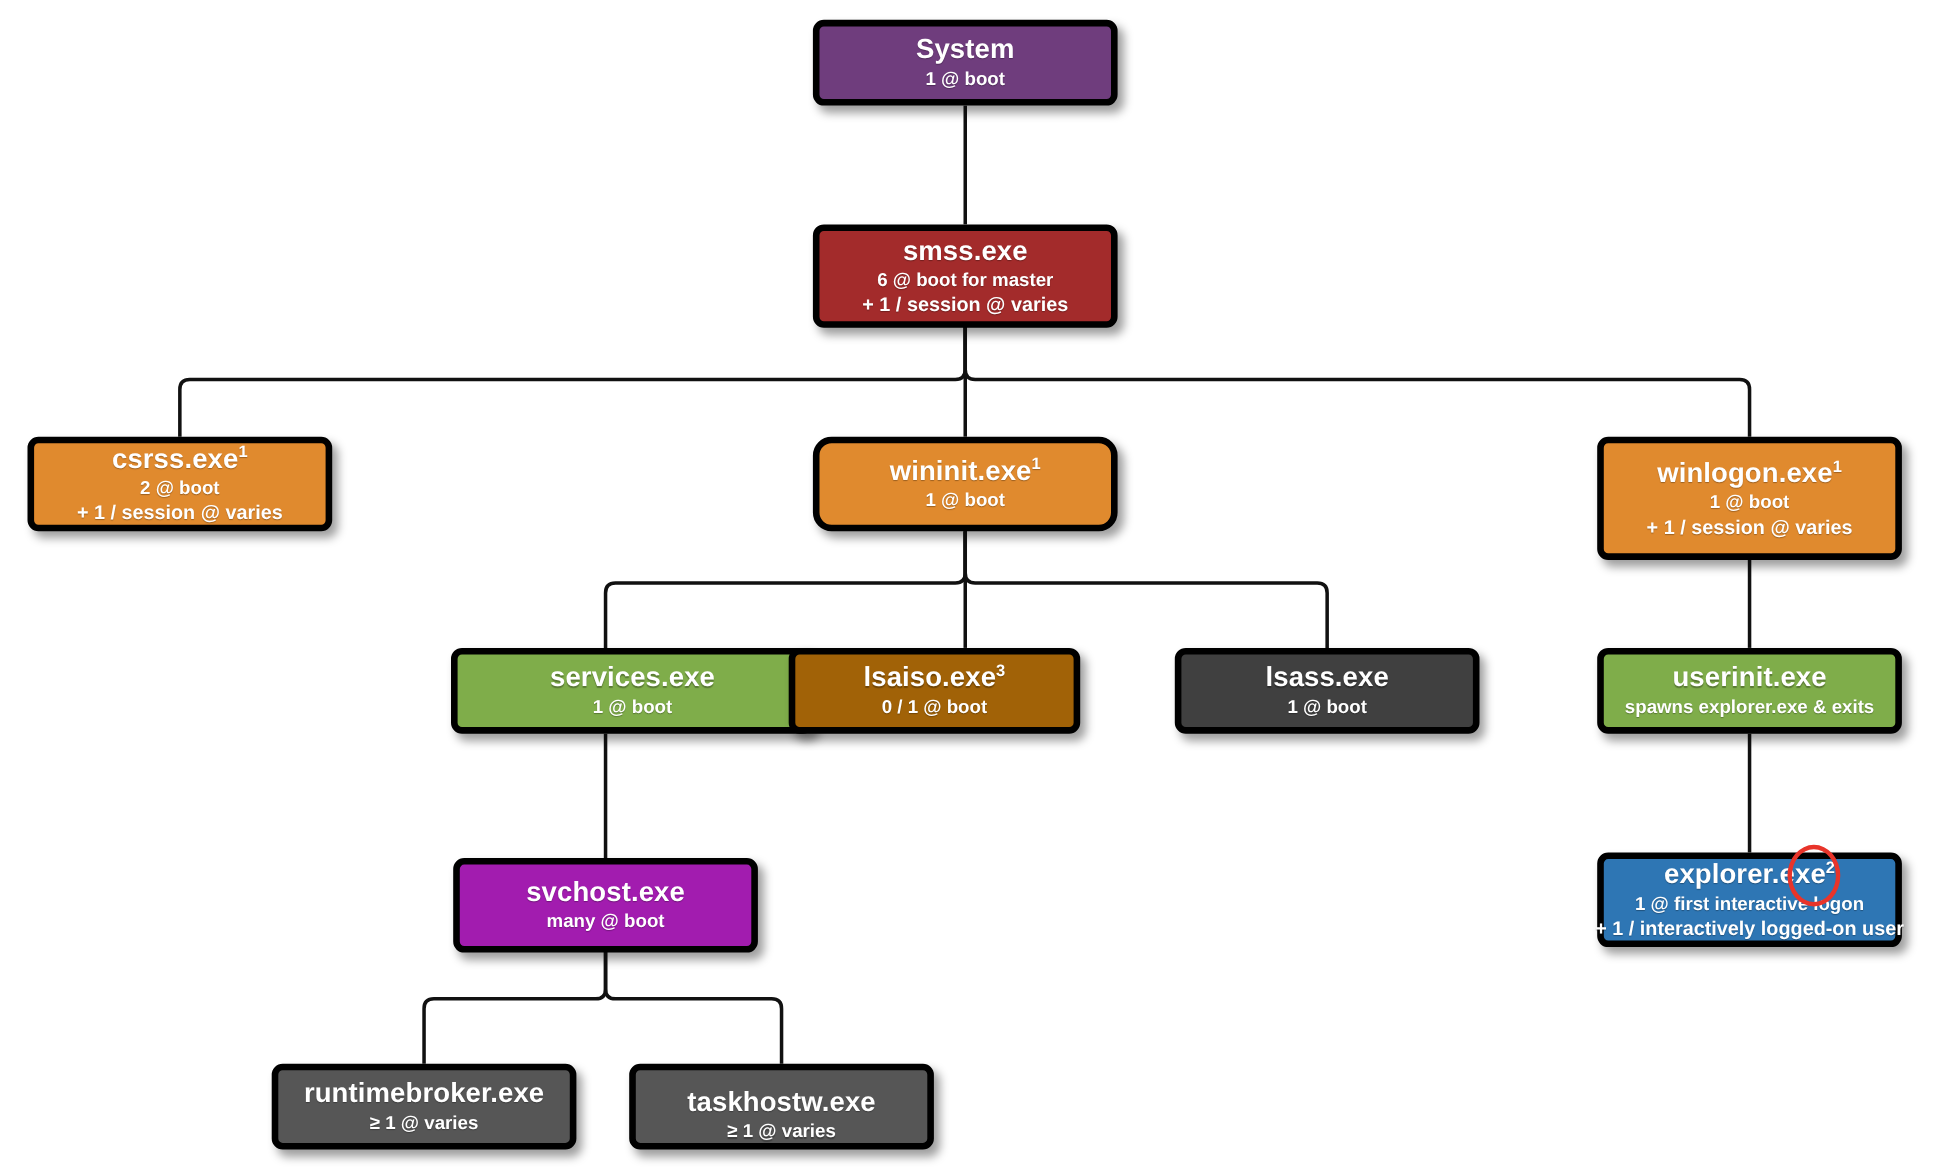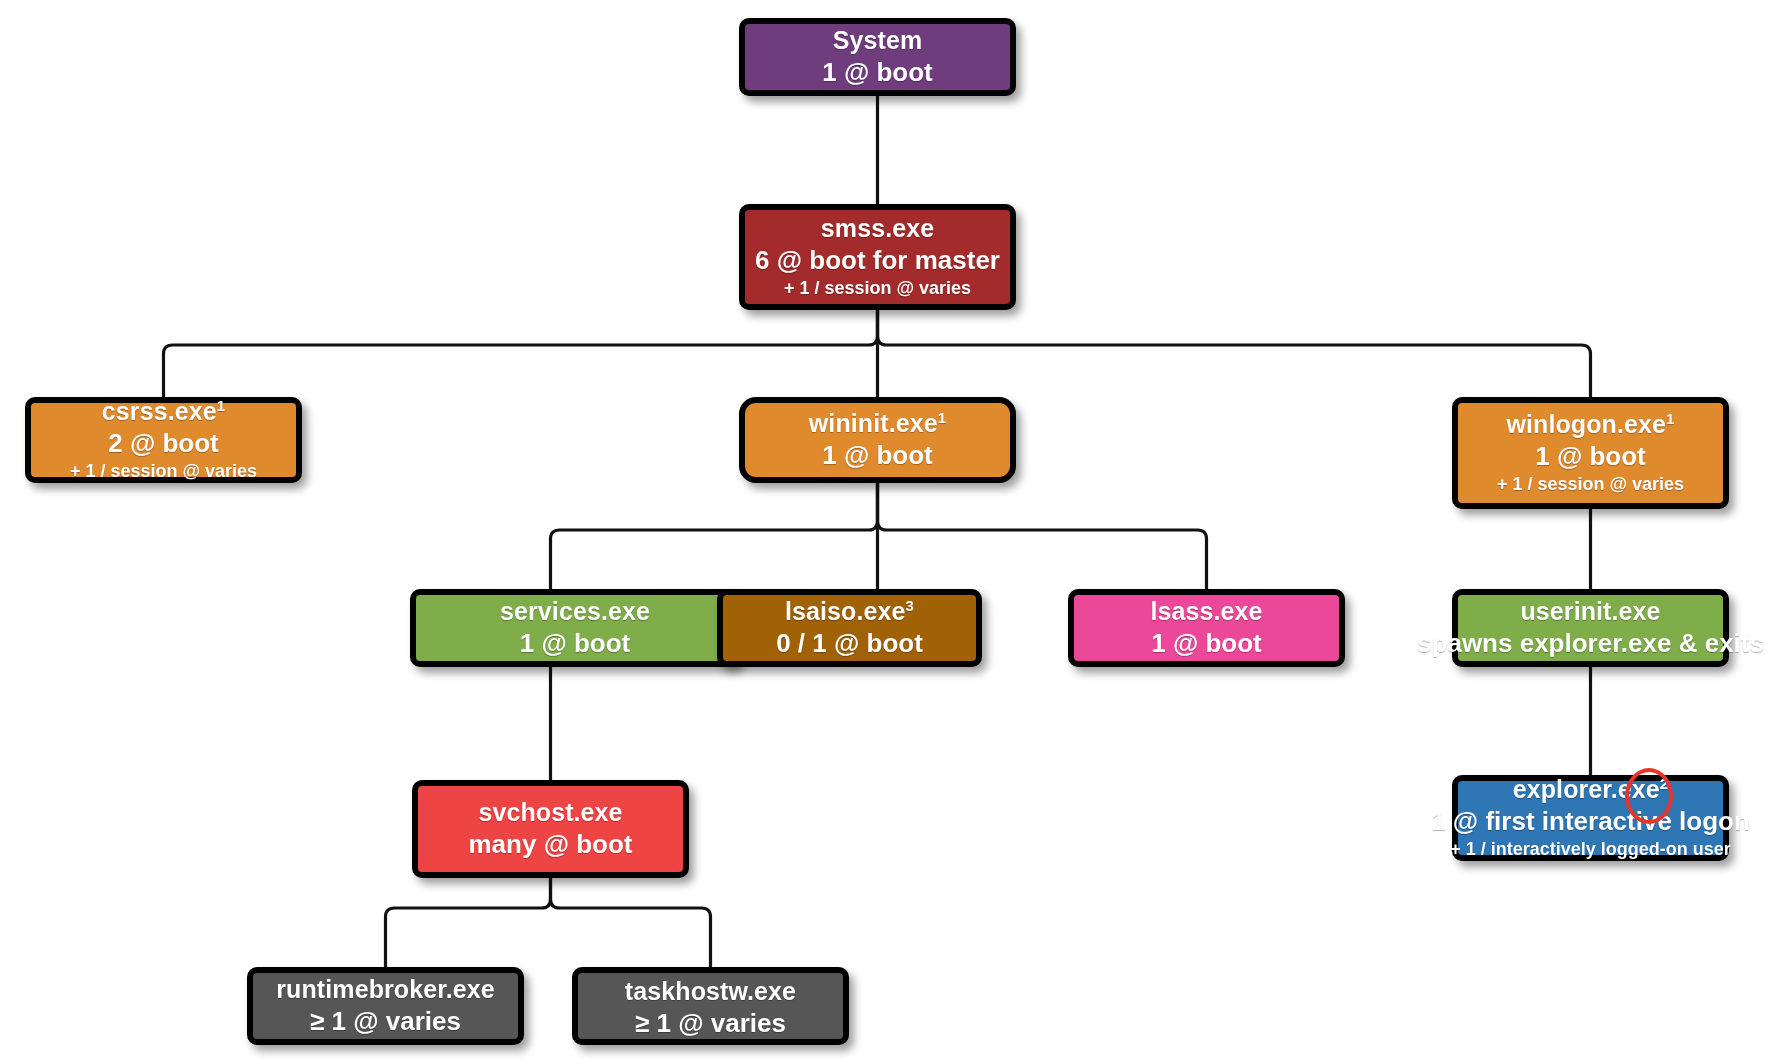--- a/index.html
+++ b/index.html
@@ -47,21 +47,21 @@
     letter-spacing: 0.1px;
     white-space: nowrap;
   }
   .node .title sup {
     font-size: 15px;
     font-weight: bold;
     vertical-align: super;
     line-height: 0;
   }
   .node .sub1 {
-    font-size: 26px;
+    font-size: 17px;
     font-weight: bold;
     line-height: 1.2;
     margin-top: 3px;
     white-space: nowrap;
   }
   .node .sub2 {
     font-size: 18px;
     font-weight: bold;
     line-height: 1.2;
     margin-top: 2px;
@@ -92,21 +92,21 @@
       <path d="M 550.5 667 L 550.5 780" fill="none" stroke="#111111" stroke-width="3.2" stroke-linecap="butt"></path>
       <path d="M 1590.5 667 L 1590.5 775" fill="none" stroke="#111111" stroke-width="3.2" stroke-linecap="butt"></path>
       <path d="M 550.5 858 L 550.5 899 Q 550.5 908 541.5 908 L 394.5 908 Q 385.5 908 385.5 917 L 385.5 967" fill="none" stroke="#111111" stroke-width="3.2" stroke-linecap="butt"></path>
       <path d="M 550.5 858 L 550.5 899 Q 550.5 908 559.5 908 L 701.5 908 Q 710.5 908 710.5 917 L 710.5 967" fill="none" stroke="#111111" stroke-width="3.2" stroke-linecap="butt"></path>
     </svg>
   <div id="nodes-layer">
       <div class="node" style="left: 739px; top: 18px; width: 277px; height: 78px; background: rgb(111, 61, 125);">
         <div class="title">System</div>
         <div class="sub1">1 @ boot</div>
       </div>
-      <div class="node" style="left: 739px; top: 204px; width: 277px; height: 106px; background: rgb(163, 43, 43);">
+      <div class="node" style="left: 739px; top: 204px; width: 277px; height: 94px; background: rgb(163, 43, 43);">
         <div class="title">smss.exe</div>
         <div class="sub1">6 @ boot for master</div>
         <div class="sub2">+ 1 / session @ varies</div>
       </div>
       <div class="node" style="left: 25px; top: 397px; width: 277px; height: 86px; background: rgb(224, 138, 46);">
         <div class="title">csrss.exe<sup>1</sup></div>
         <div class="sub1">2 @ boot</div>
         <div class="sub2">+ 1 / session @ varies</div>
       </div>
       <div class="node" style="left: 739px; top: 397px; width: 277px; height: 86px; background: rgb(224, 138, 46); border-radius: 17px;">
@@ -119,29 +119,29 @@
         <div class="sub2">+ 1 / session @ varies</div>
       </div>
       <div class="node" style="left: 410px; top: 589px; width: 330px; height: 78px; background: rgb(127, 173, 74);">
         <div class="title">services.exe</div>
         <div class="sub1">1 @ boot</div>
       </div>
       <div class="node" style="left: 717px; top: 589px; width: 265px; height: 78px; background: #a16207;">
         <div class="title">lsaiso.exe<sup>3</sup></div>
         <div class="sub1">0 / 1 @ boot</div>
       </div>
-      <div class="node" style="left: 1068px; top: 589px; width: 277px; height: 78px; background: #ec4899;">
+      <div class="node" style="left: 1068px; top: 589px; width: 277px; height: 78px; background: #404040;">
         <div class="title">lsass.exe</div>
         <div class="sub1">1 @ boot</div>
       </div>
       <div class="node" style="left: 1452px; top: 589px; width: 277px; height: 78px; background: rgb(127, 173, 74);">
         <div class="title">userinit.exe</div>
         <div class="sub1">spawns explorer.exe &amp; exits</div>
       </div>
-      <div class="node" style="left: 412px; top: 780px; width: 277px; height: 98px; background: #ef4444;">
+      <div class="node" style="left: 412px; top: 780px; width: 277px; height: 86px; background: #a21caf;">
         <div class="title">svchost.exe</div>
         <div class="sub1">many @ boot</div>
       </div>
       <div class="node" style="left: 1452px; top: 775px; width: 277px; height: 86px; background: rgb(46, 118, 180);">
         <div class="title">explorer.exe<sup>2</sup></div>
         <div class="sub1">1 @ first interactive logon</div>
         <div class="sub2">+ 1 / interactively logged-on user</div>
       </div>
       <div class="node" style="left: 247px; top: 967px; width: 277px; height: 78px; background: rgb(86, 86, 86);">
         <div class="title">runtimebroker.exe</div>

